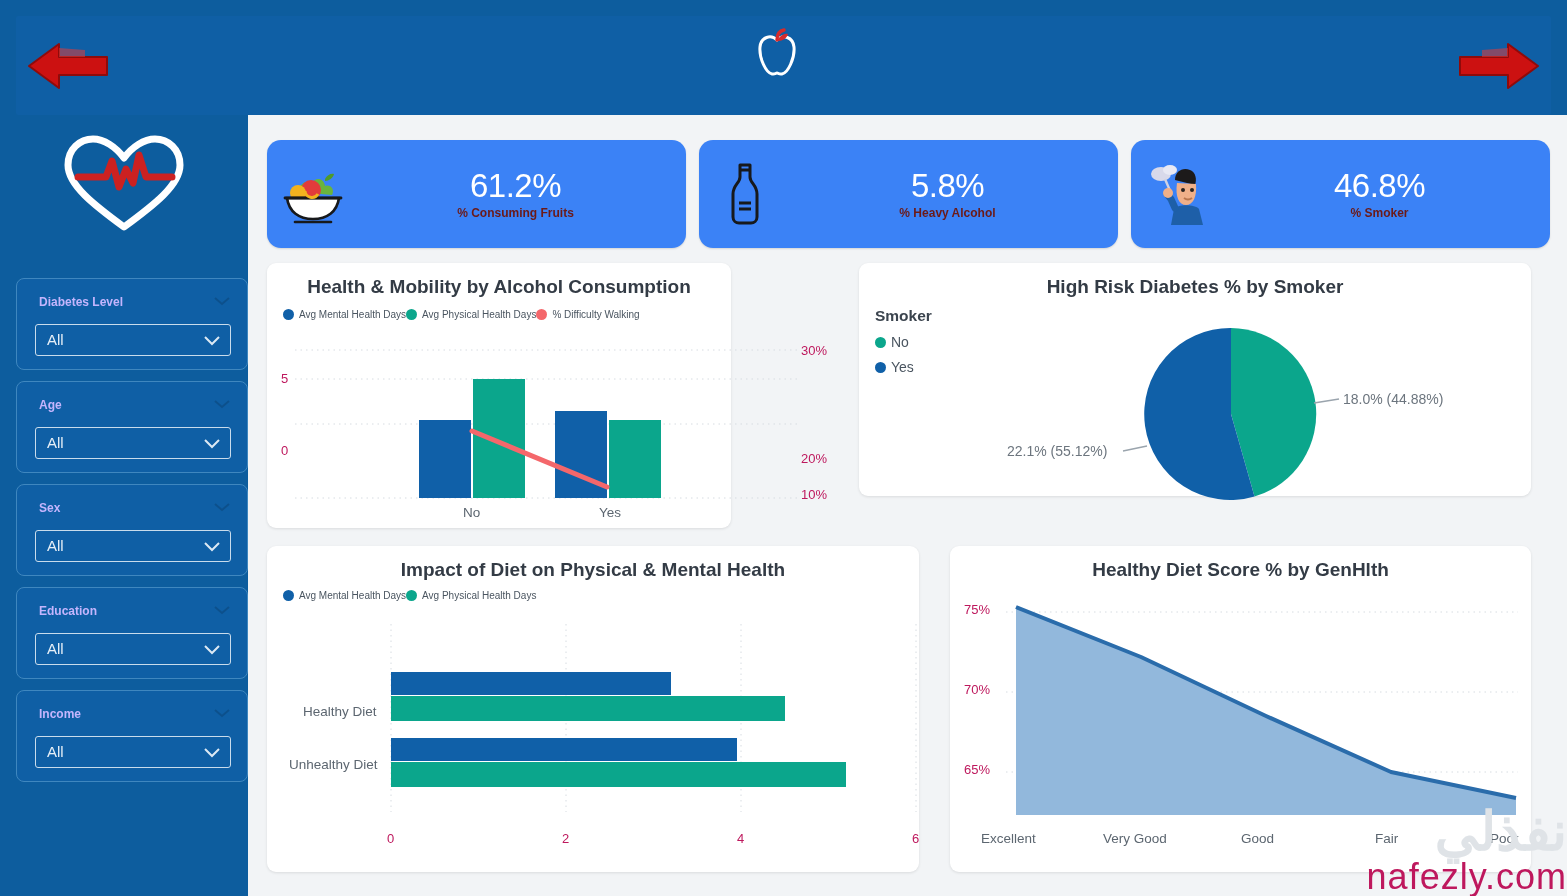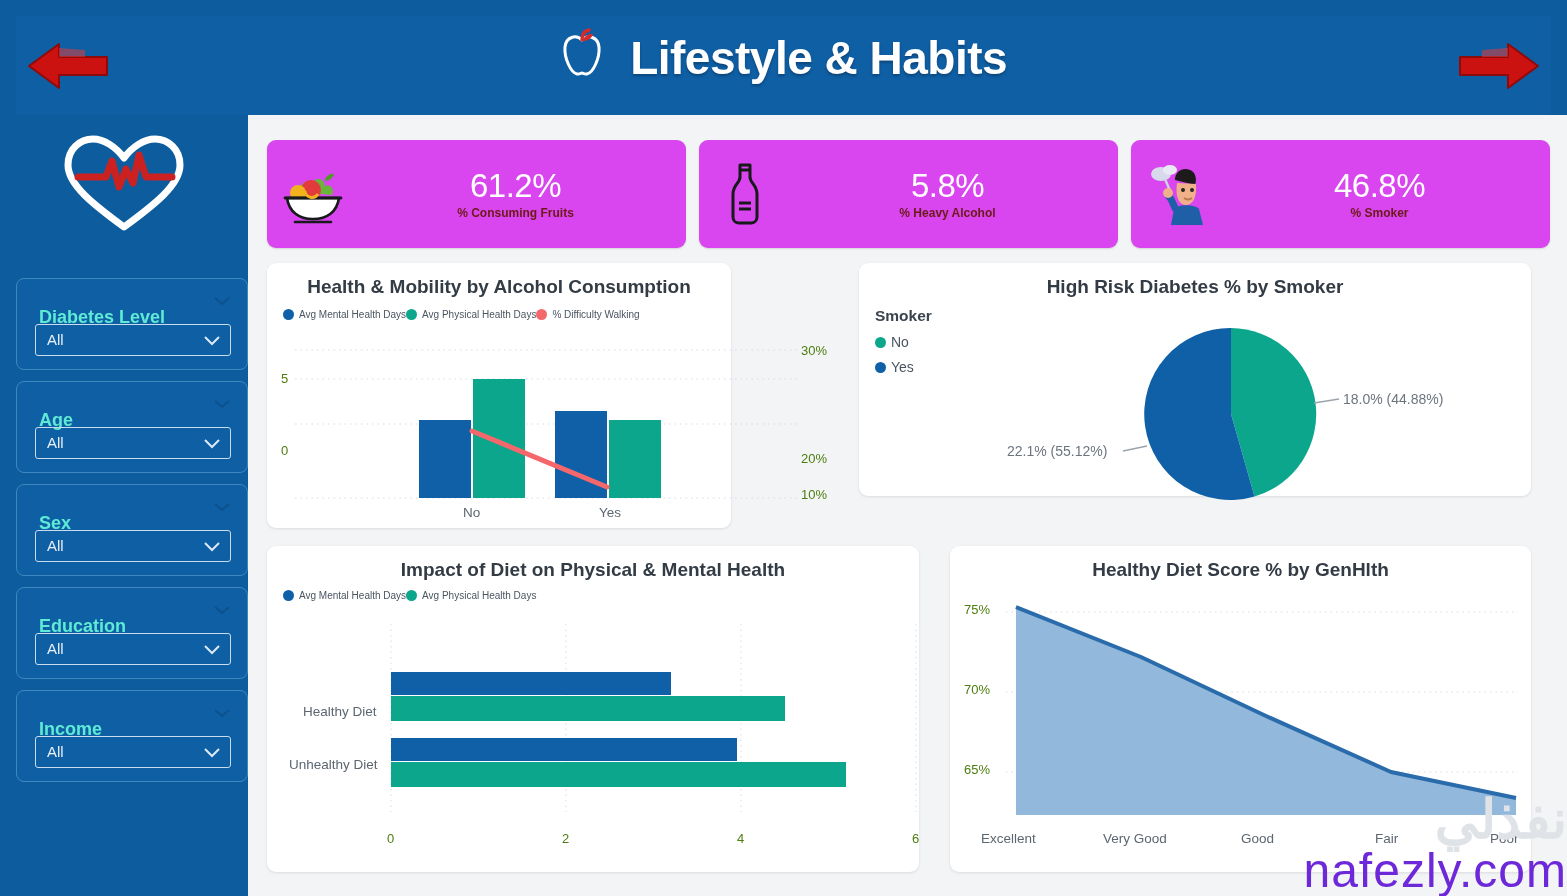--- a/index.html
+++ b/index.html
@@ -56,22 +56,22 @@
   .slicers { position: absolute; left: 16px; top: 163px; width: 232px; }
   .slicer {
     width: 232px; height: 92px;
     background: #0f5fa5;
     border: 1px solid #3f87bf;
     border-radius: 8px;
     margin-bottom: 11px;
     position: relative;
   }
   .slicer-title {
-    position: absolute; left: 22px; top: 28px;
-    font-size: 18px; font-weight: bold; color: #5eead4;
+    position: absolute; left: 22px; top: 16px;
+    font-size: 12px; font-weight: bold; color: #c4b5fd;
   }
   .slicer-caret {
     position: absolute; right: 16px; top: 17px;
     width: 18px; height: 10px;
     opacity: .45;
   }
   .slicer-dd {
     position: absolute; left: 18px; top: 45px;
     width: 196px; height: 32px;
     border: 1px solid #c9dcec;
@@ -96,22 +96,22 @@
   }
 
   
   .kpi-row {
     position: absolute; left: 19px; top: 25px;
     width: 1283px; height: 108px;
     display: flex; gap: 13px;
   }
   .kpi {
     flex: 1 1 0;
-    background: #d946ef;
-    border-radius: 9px;
+    background: #3b82f6;
+    border-radius: 14px;
     position: relative;
     display: flex; align-items: center;
     box-shadow: 0 1px 2px rgba(0,0,0,.13);
   }
   .kpi-icon {
     width: 92px; flex: none;
     display: flex; align-items: center; justify-content: center;
   }
   .kpi-text { flex: 1; text-align: center; padding-right: 14px; }
   .kpi-value {
@@ -140,34 +140,34 @@
     text-align: center;
     font-size: 19px; font-weight: bold; color: #333b45;
   }
   .legend {
     position: absolute; display: flex; align-items: center; 
     font-size: 10px; color: #4a5560;
   }
   .legend-item { display: flex; align-items: center; gap: 5px; white-space: nowrap; }
   .dot { width: 11px; height: 11px; border-radius: 50%; flex: none; }
 
-  .tick { position: absolute; font-size: 13px; color: #4d7c0f; white-space: nowrap; }
+  .tick { position: absolute; font-size: 13px; color: #be185d; white-space: nowrap; }
   .axis-cat { position: absolute; font-size: 13.5px; color: #5c6670; white-space: nowrap; }
 
   
   .watermark {
     position: absolute; left: 0; bottom: 0; width: 1567px;
     text-align: right; pointer-events: none;
   }
   .wm-ar {
     font-size: 54px; font-weight: bold; color: #dfe3e7;
     line-height: 1; letter-spacing: 3px;
   }
   .wm-en {
-    font-size: 48px; color: #6d28d9; line-height: 1.05; letter-spacing: 1px;
+    font-size: 36px; color: #be185d; line-height: 1.05; letter-spacing: 1px;
   }
 </style>
 </head>
 <body>
 
 <div class="header">
   <div class="header-strip"></div>
 
   <div class="nav-arrow nav-prev">
     <svg width="86" height="52" viewBox="0 0 86 52">
@@ -177,21 +177,20 @@
   </div>
 
   <div class="page-title">
     <span class="title-apple">
       <svg width="44" height="50" viewBox="0 0 44 50">
         <path d="M22 12 C16 6 6 9 5 19 C4 30 11 45 17 46 C20 46.6 20.6 45 22 45 C23.4 45 24 46.6 27 46 C33 45 40 30 39 19 C38 9 28 6 22 12 Z" fill="none" stroke="#ffffff" stroke-width="3"></path>
         <path d="M22 12 C22 7 24 3 29 2" fill="none" stroke="#d42b2b" stroke-width="3.4" stroke-linecap="round"></path>
         <path d="M23 11 C26 7 30 5 33 6 C32 10 28 13 23 13 Z" fill="#d42b2b"></path>
       </svg>
     </span>
-    <span>Lifestyle &amp; Habits</span>
   </div>
 
   <div class="nav-arrow nav-next">
     <svg width="86" height="52" viewBox="0 0 86 52">
       <path d="M52 4 L52 17 L4 17 L4 35 L52 35 L52 48 L82 26 Z" fill="#cc1111" stroke="#8f0b0b" stroke-width="2" stroke-linejoin="round"></path>
       <path d="M52 8 L52 17 L26 17 L26 10 Z" fill="#e23b3b" opacity=".55"></path>
     </svg>
   </div>
 </div>
 

